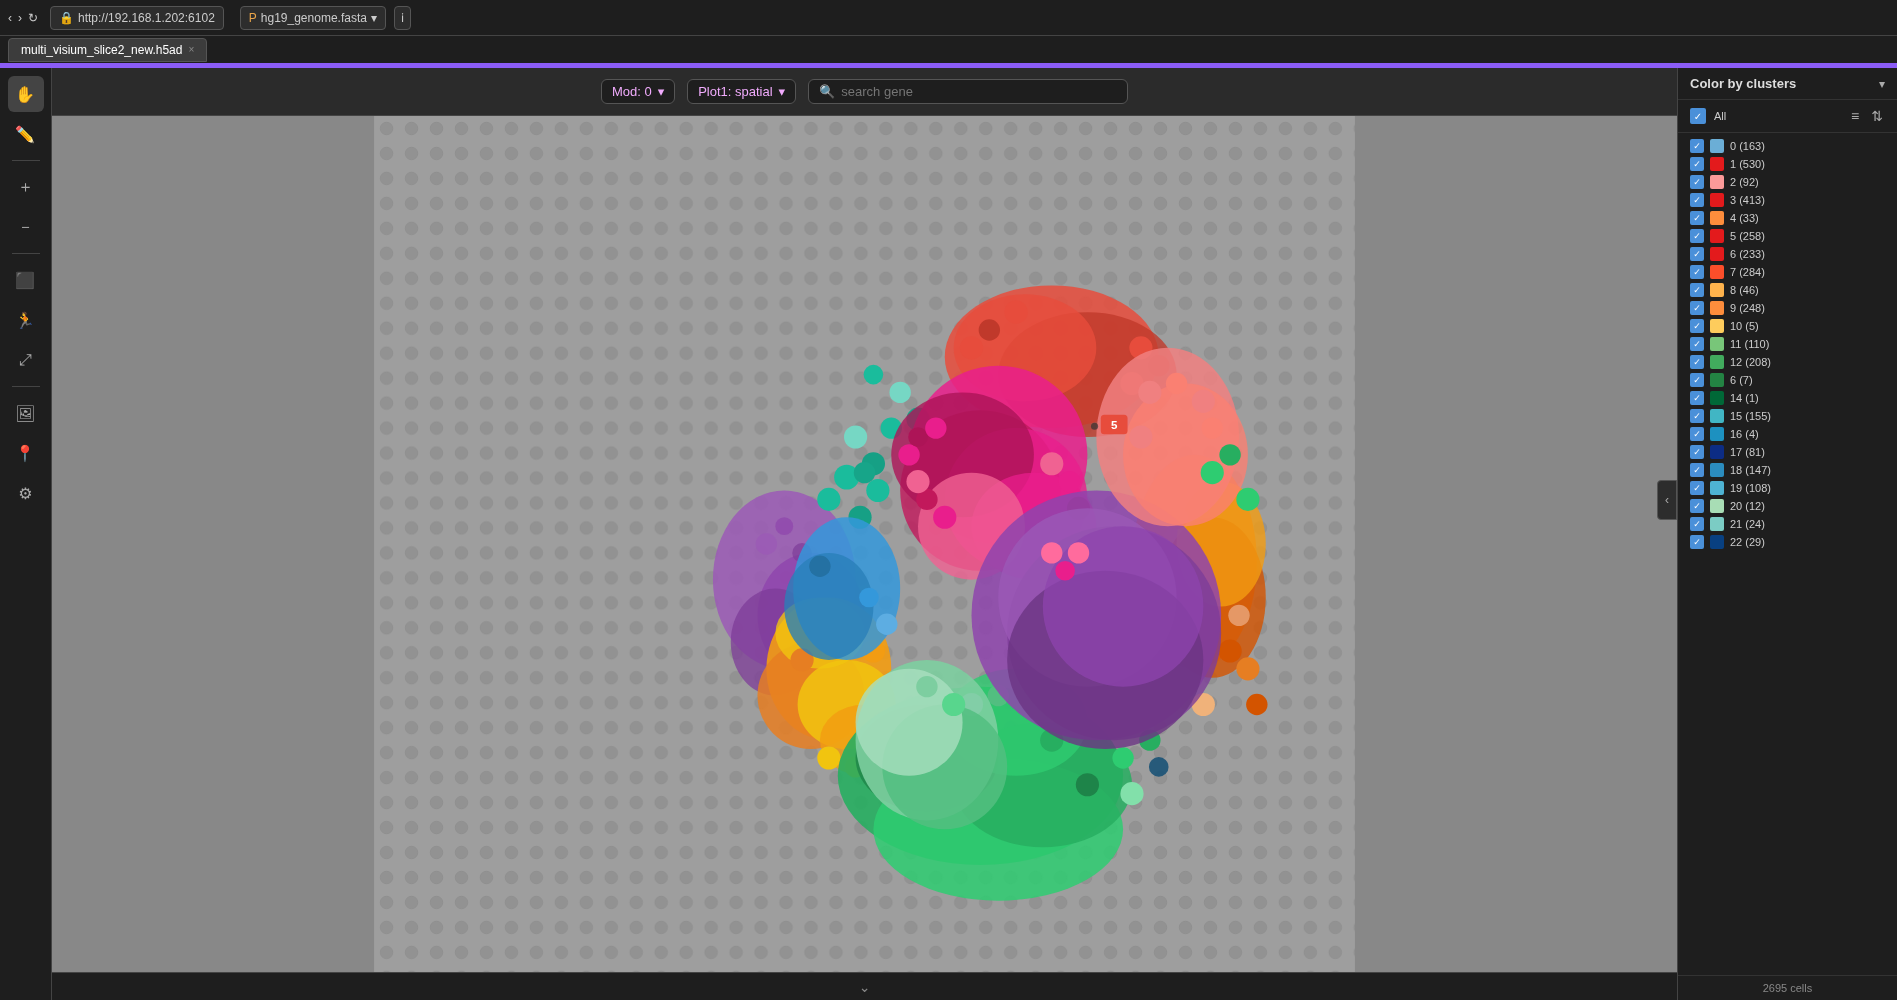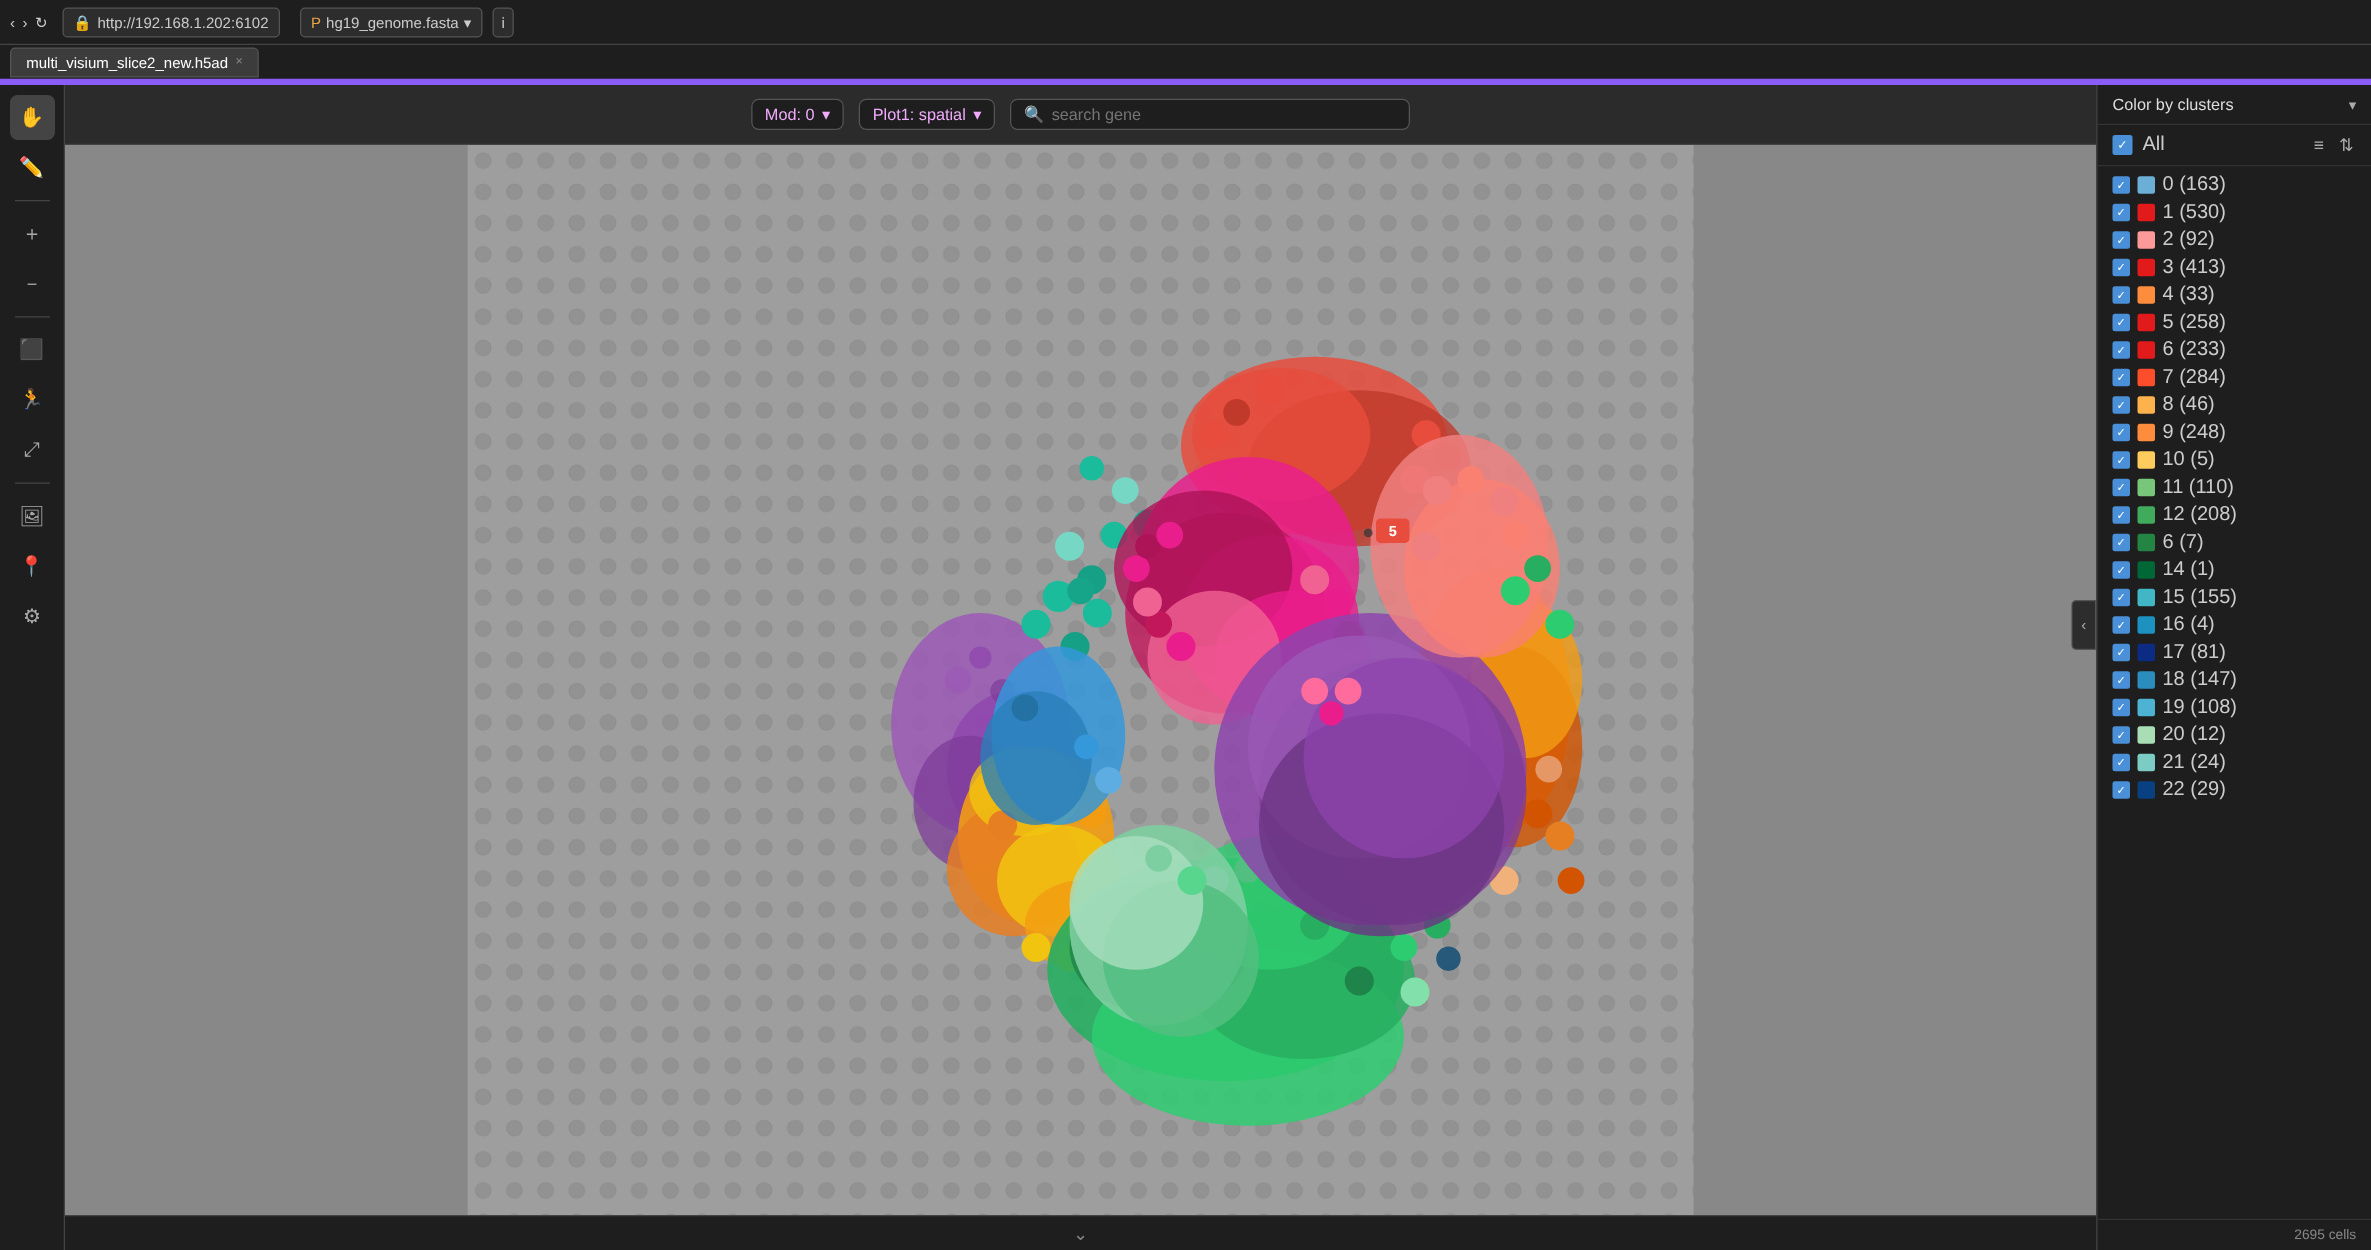--- a/index.html
+++ b/index.html
@@ -33,37 +33,37 @@
 
     
     .spatial-canvas { flex: 1; background: #888; position: relative; overflow: hidden; }
 
     
     .hex-viz { position: absolute; top: 0; left: 0; width: 100%; height: 100%; }
 
     
     .right-panel { width: 220px; background: #1e1e1e; border-left: 1px solid #444; display: flex; flex-direction: column; padding: 0; overflow: hidden; }
     .right-panel-header { padding: 8px 12px; display: flex; align-items: center; justify-content: space-between; border-bottom: 1px solid #333; }
-    .right-panel-title { color: #ddd; font-size: 13px; font-weight: 400; }
+    .right-panel-title { color: #ddd; font-size: 13px; font-weight: 700; }
     .right-panel-chevron { color: #aaa; font-size: 12px; cursor: pointer; }
 
     
     .cluster-controls { padding: 6px 12px; border-bottom: 1px solid #333; display: flex; align-items: center; gap: 8px; }
     .check-icon { width: 16px; height: 16px; border: 2px solid #4a90d9; border-radius: 2px; background: #4a90d9; display: flex; align-items: center; justify-content: center; color: white; font-size: 10px; }
     .icon-btn { color: #aaa; cursor: pointer; font-size: 14px; padding: 2px; }
 
     
     .cluster-list { flex: 1; overflow-y: auto; padding: 4px 0; }
     .cluster-item { display: flex; align-items: center; gap: 6px; padding: 2px 12px; cursor: pointer; }
     .cluster-check { width: 14px; height: 14px; border: 2px solid #4a90d9; border-radius: 2px; background: #4a90d9; display: flex; align-items: center; justify-content: center; color: white; font-size: 9px; flex-shrink: 0; }
     .cluster-color { width: 14px; height: 14px; border-radius: 2px; flex-shrink: 0; }
-    .cluster-label { color: #ccc; font-size: 16px; }
-
-    
-    .right-panel-footer { padding: 6px 12px; border-top: 1px solid #333; color: #888; font-size: 11px; text-align: right; }
+    .cluster-label { color: #ccc; font-size: 11px; }
+
+    
+    .right-panel-footer { padding: 6px 12px; border-top: 1px solid #333; color: #888; font-size: 11px; text-align: center; }
 
     
     .bottom-bar { height: 28px; background: #1e1e1e; border-top: 1px solid #444; display: flex; align-items: center; justify-content: center; cursor: pointer; }
     .bottom-bar-icon { color: #888; font-size: 14px; }
 
     
     .cluster-list::-webkit-scrollbar { width: 4px; }
     .cluster-list::-webkit-scrollbar-track { background: #1e1e1e; }
     .cluster-list::-webkit-scrollbar-thumb { background: #444; border-radius: 2px; }
   </style>

